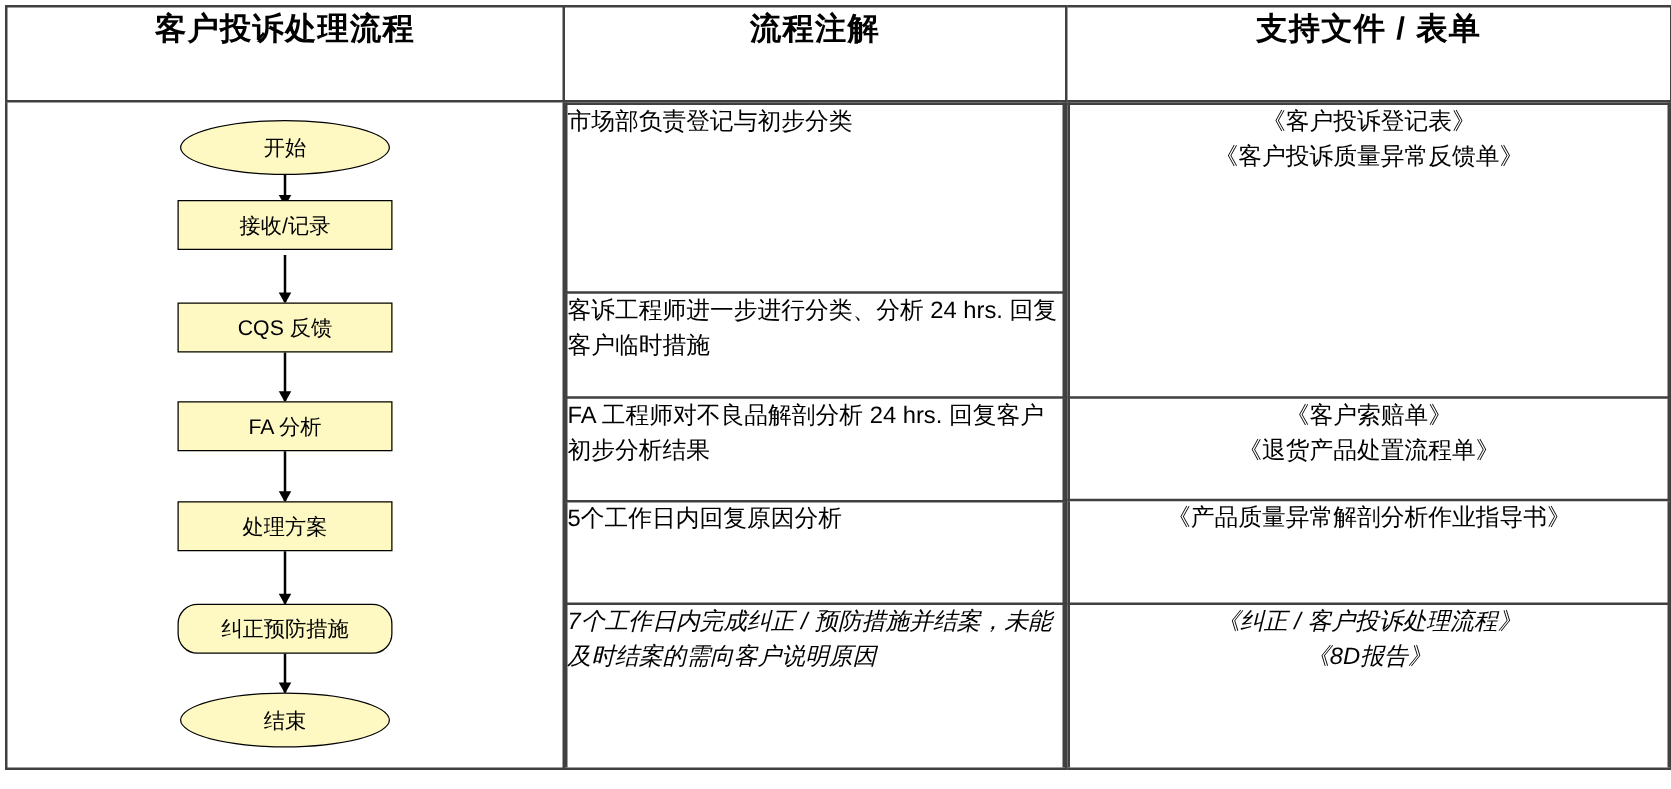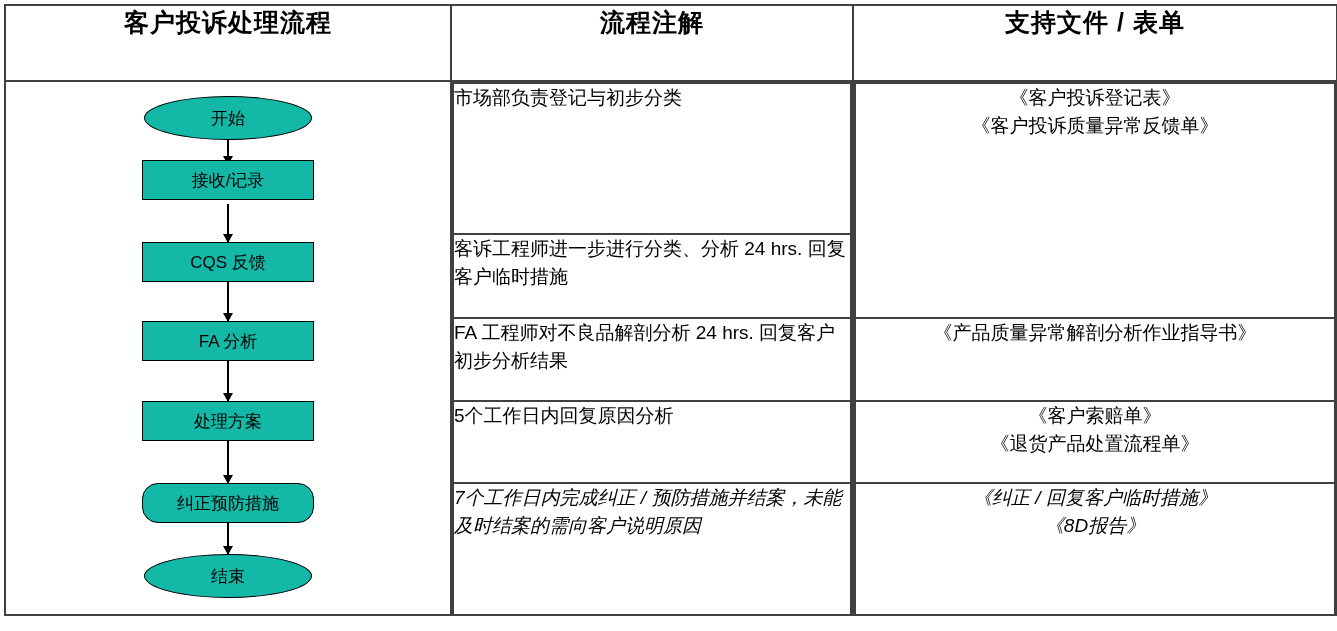--- a/index.html
+++ b/index.html
@@ -54,21 +54,21 @@
     position: relative;
     width: 100%;
     height: 531px;
   }
   .node {
     position: absolute;
     left: 50%;
     transform: translateX(-50%);
     box-sizing: border-box;
     border: 1.5px solid #000000;
-    background: #14b8a6;
+    background: #fef9c3;
     display: flex;
     align-items: center;
     justify-content: center;
     font-size: 17px;
     width: 172px;
     height: 40px;
   }
   .node.terminator {
     border-radius: 50%;
     width: 168px;
@@ -181,28 +181,28 @@
         </td>
 
         <td>
           <table class="subtable docs">
             <tbody>
                 <tr>
               <td style="height:235px; white-space:pre-line;">《客户投诉登记表》
 《客户投诉质量异常反馈单》</td>
             </tr>
             <tr>
-              <td style="height:83px; white-space:pre-line;">《产品质量异常解剖分析作业指导书》</td>
-            </tr>
-            <tr>
               <td style="height:82px; white-space:pre-line;">《客户索赔单》
 《退货产品处置流程单》</td>
             </tr>
             <tr>
-              <td style="height:131px; white-space:pre-line;">《纠正 / 回复客户临时措施》
+              <td style="height:83px; white-space:pre-line;">《产品质量异常解剖分析作业指导书》</td>
+            </tr>
+            <tr>
+              <td style="height:131px; white-space:pre-line;">《纠正 / 客户投诉处理流程》
 《8D报告》</td>
             </tr>
           </tbody>
             </table>
         </td>
       </tr>
     </tbody>
   </table>
 </div>
 

